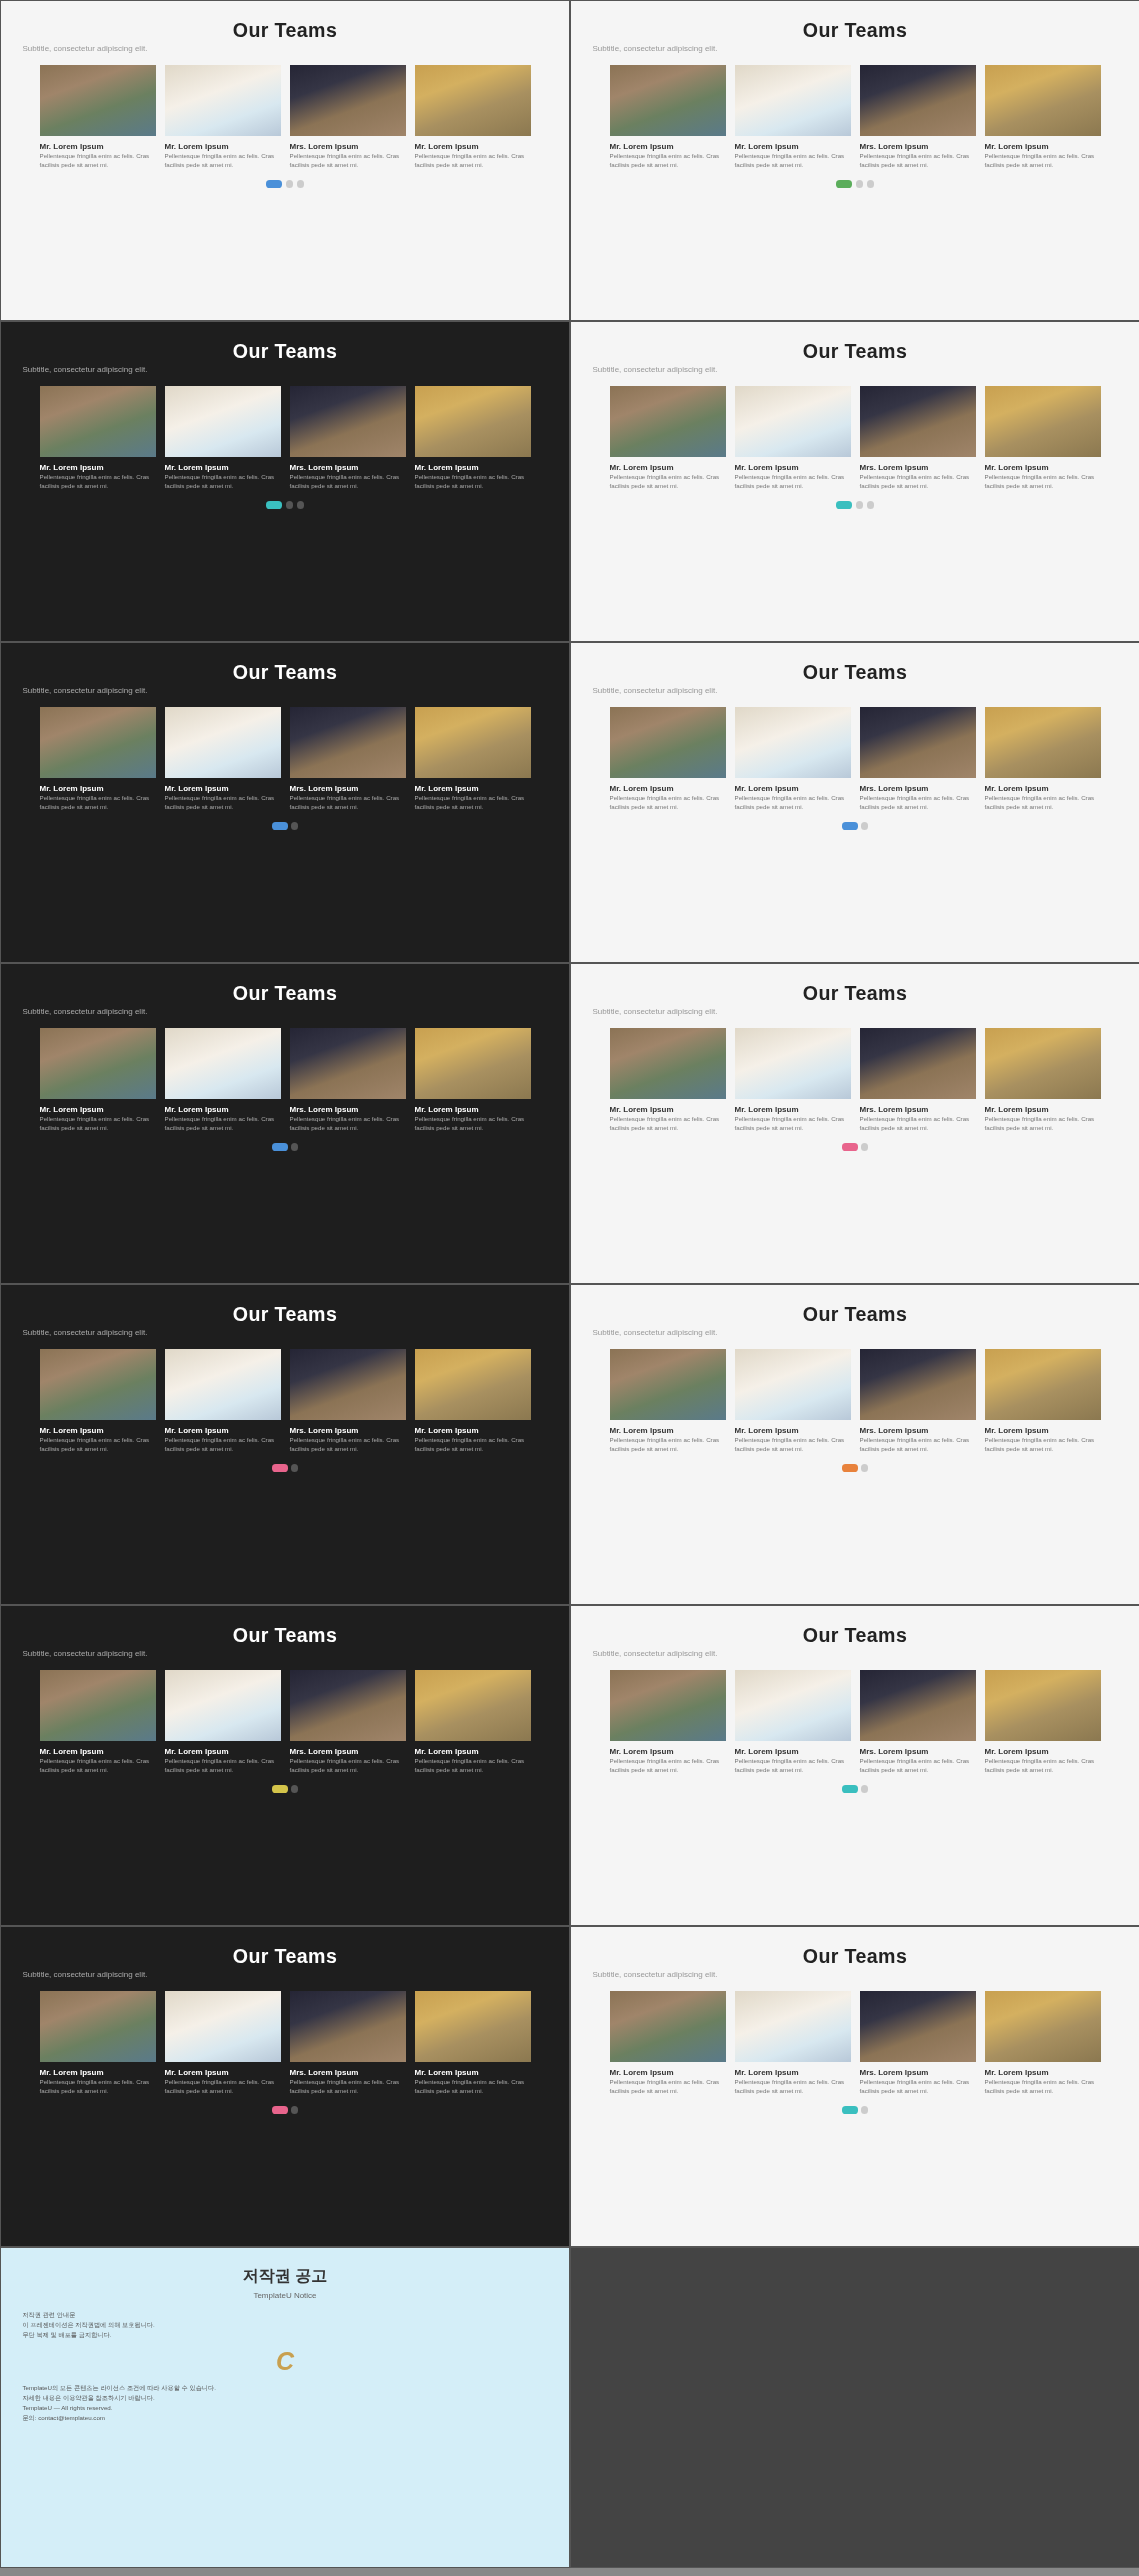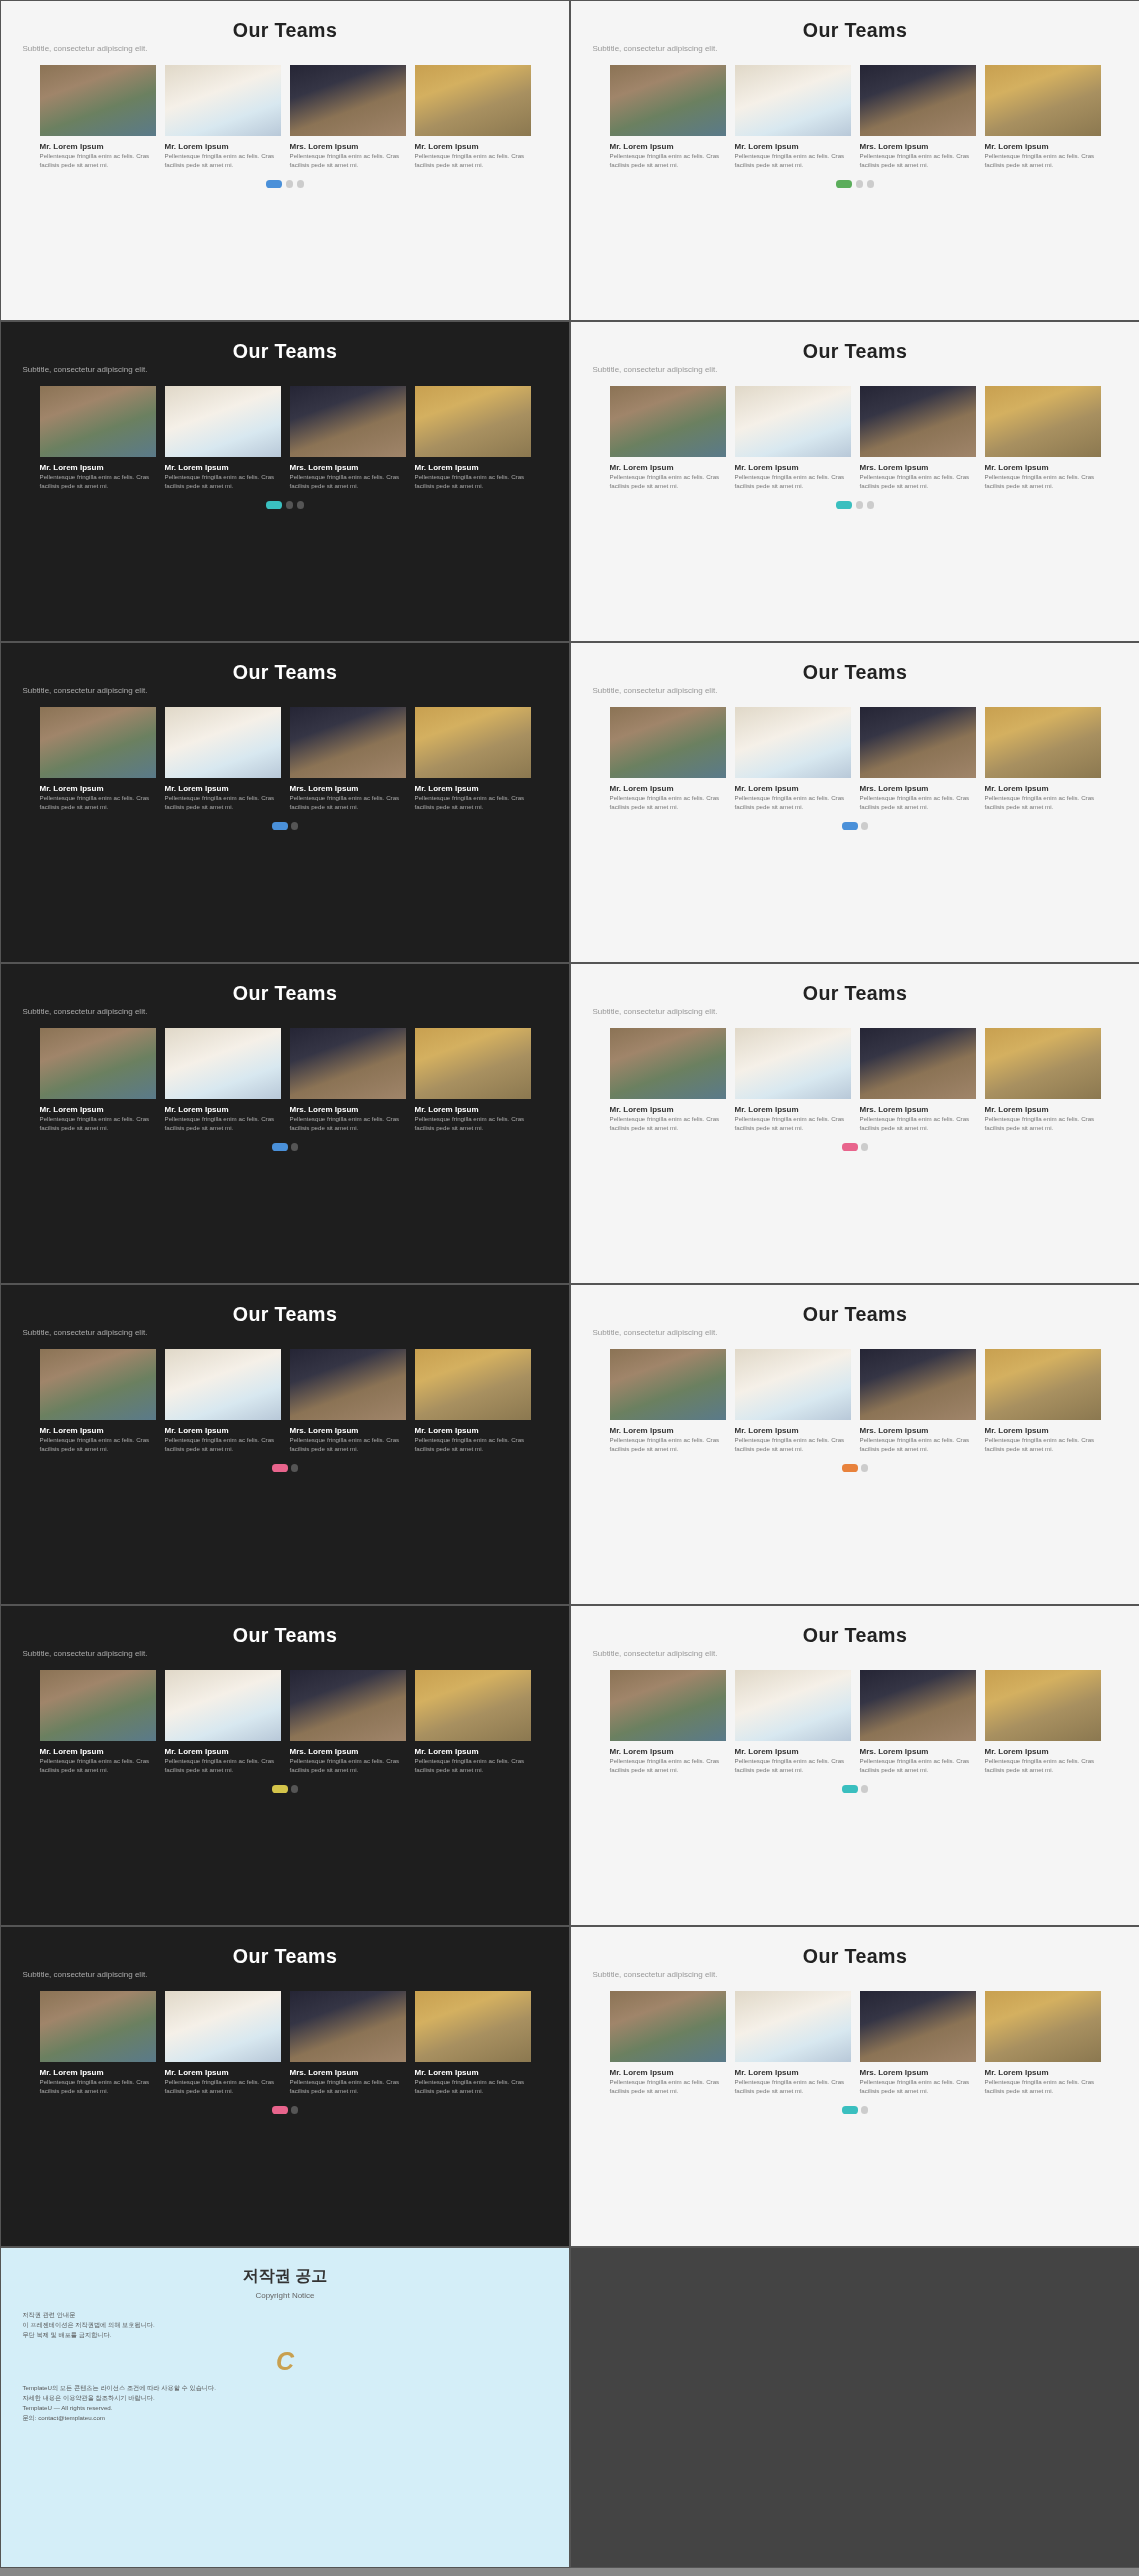--- a/index.html
+++ b/index.html
@@ -940,21 +940,21 @@
       </div>
     </div>
     <div class="slide-indicator">
       <div class="indicator-dot ind-teal"></div>
       <div class="indicator-dot" style="background:#ccc;width:7.1px;"></div>
     </div>
   </div>
 
   <div class="footer-slide">
     <div class="footer-title">저작권 공고</div>
-    <div class="footer-copy">Copyright Notice</div>
+    <div class="footer-copy">TemplateU Notice</div>
     <div class="footer-text-block">
       <p>저작권 관련 안내문</p>
       <p>이 프레젠테이션은 저작권법에 의해 보호됩니다.</p>
       <p>무단 복제 및 배포를 금지합니다.</p>
     </div>
     <div class="footer-logo-c">C</div>
     <div class="footer-text-block">
       <p>TemplateU의 모든 콘텐츠는 라이선스 조건에 따라 사용할 수 있습니다.</p>
       <p>자세한 내용은 이용약관을 참조하시기 바랍니다.</p>
       <p>TemplateU — All rights reserved.</p>

